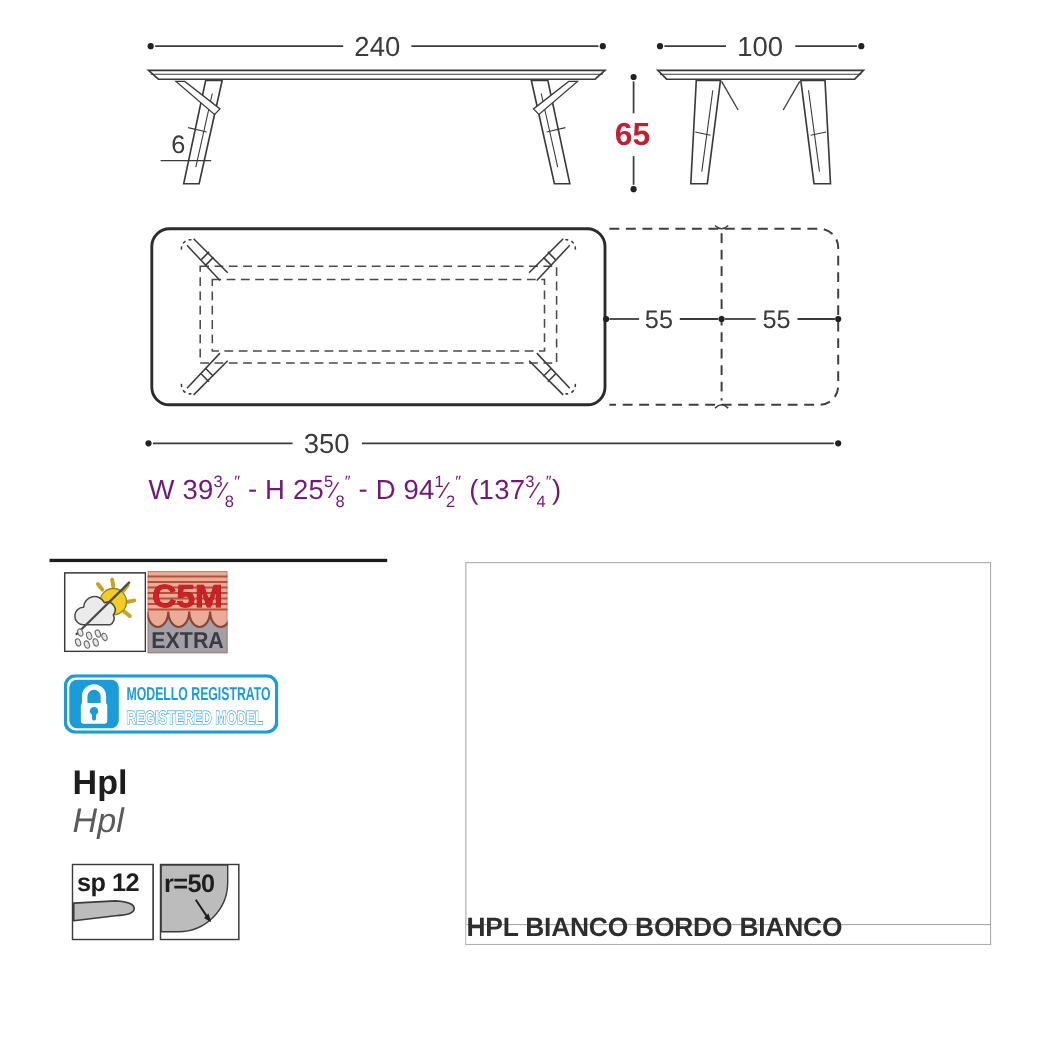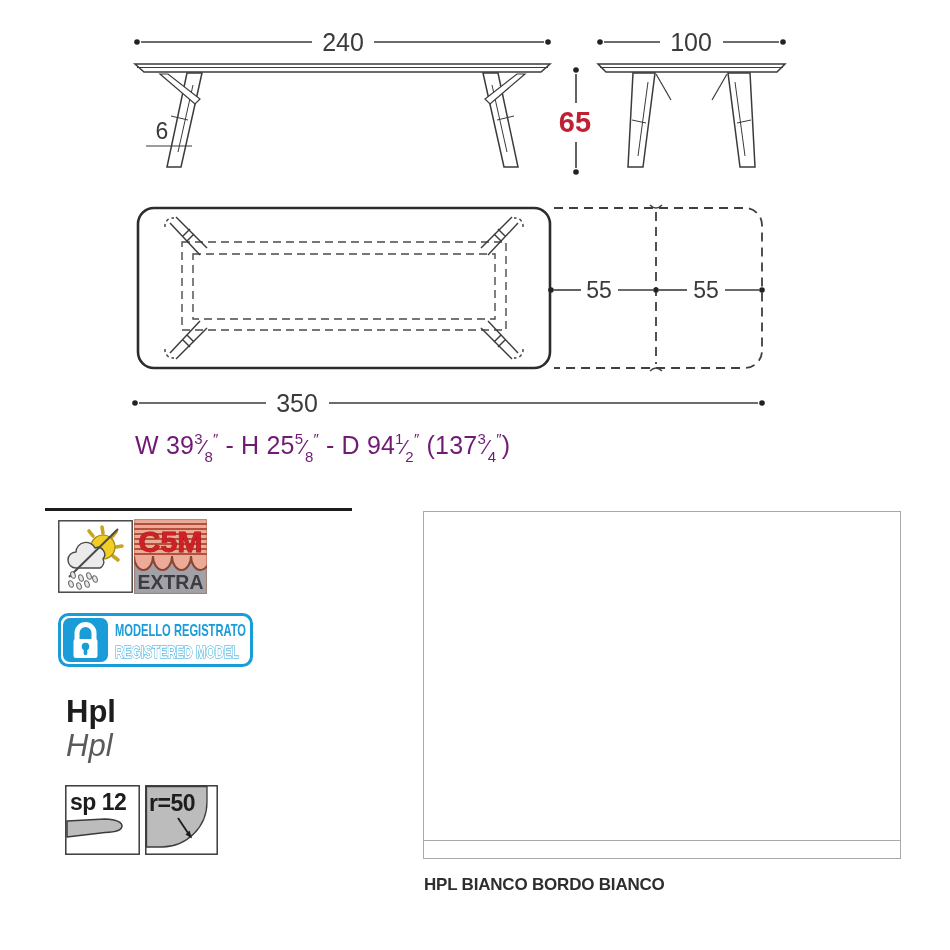--- a/index.html
+++ b/index.html
@@ -23,21 +23,21 @@
   .divider{position:absolute;left:45px;top:508px;width:307px;height:2.5px;background:#1c1c1c;}
   .iconbox{position:absolute;}
   .hpl-bold{position:absolute;left:66px;top:696px;font-size:31px;font-weight:bold;color:#1d1d1d;line-height:1;}
   .hpl-italic{position:absolute;left:66px;top:730px;font-size:31px;font-style:italic;color:#5a5a5a;line-height:1;}
   .swatch{
     position:absolute;left:423px;top:511px;width:478px;height:348px;
     background:#ffffff;border:1px solid #a9a9a9;box-sizing:border-box;
   }
   .swatch-edge{position:absolute;left:0;right:0;bottom:0;height:17px;border-top:1px solid #a9a9a9;background:#ffffff;}
   .swatch-caption{
-    position:absolute;left:424px;top:875px;font-size:17px;font-weight:bold;color:#2e2e2e;
+    position:absolute;left:424px;top:830px;font-size:24px;font-weight:bold;color:#2e2e2e;
     letter-spacing:-0.2px;white-space:nowrap;
   }
 </style>
 </head>
 <body>
 
 <div id="stage">
 
   <svg id="techdrawing" width="950" height="475" viewBox="0 0 950 475" xmlns="http://www.w3.org/2000/svg" xmlns:xlink="http://www.w3.org/1999/xlink">
 

